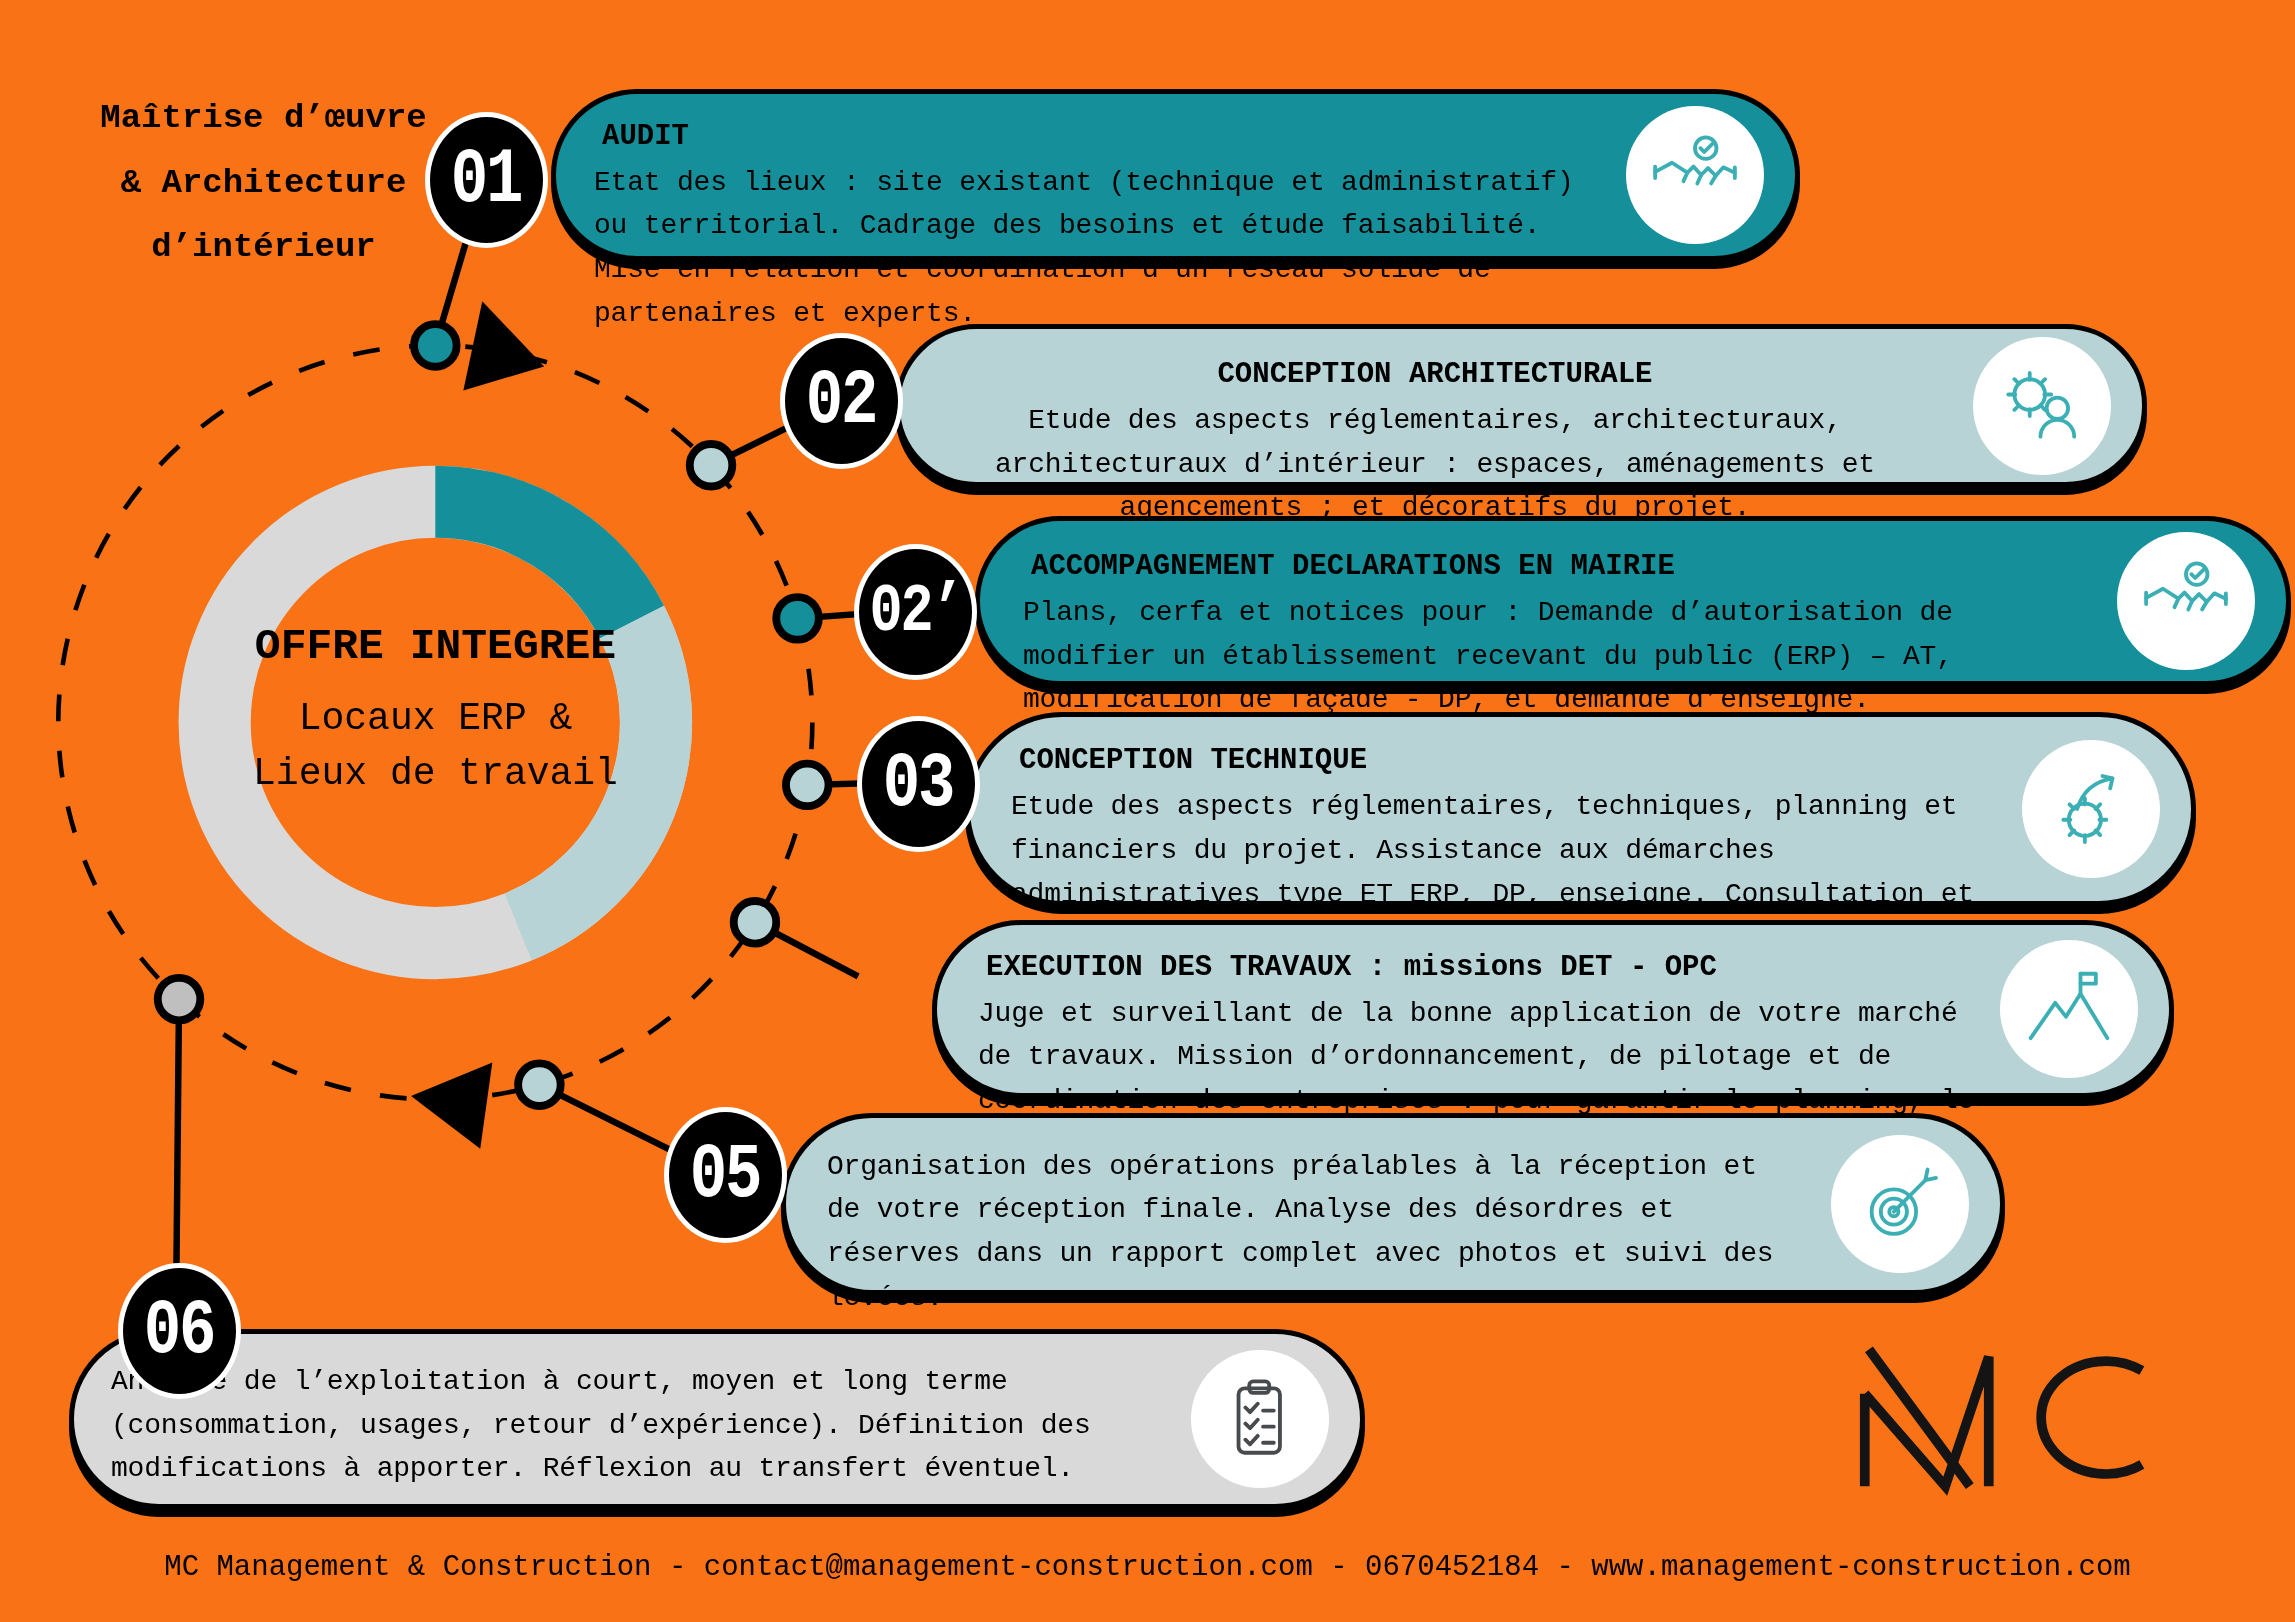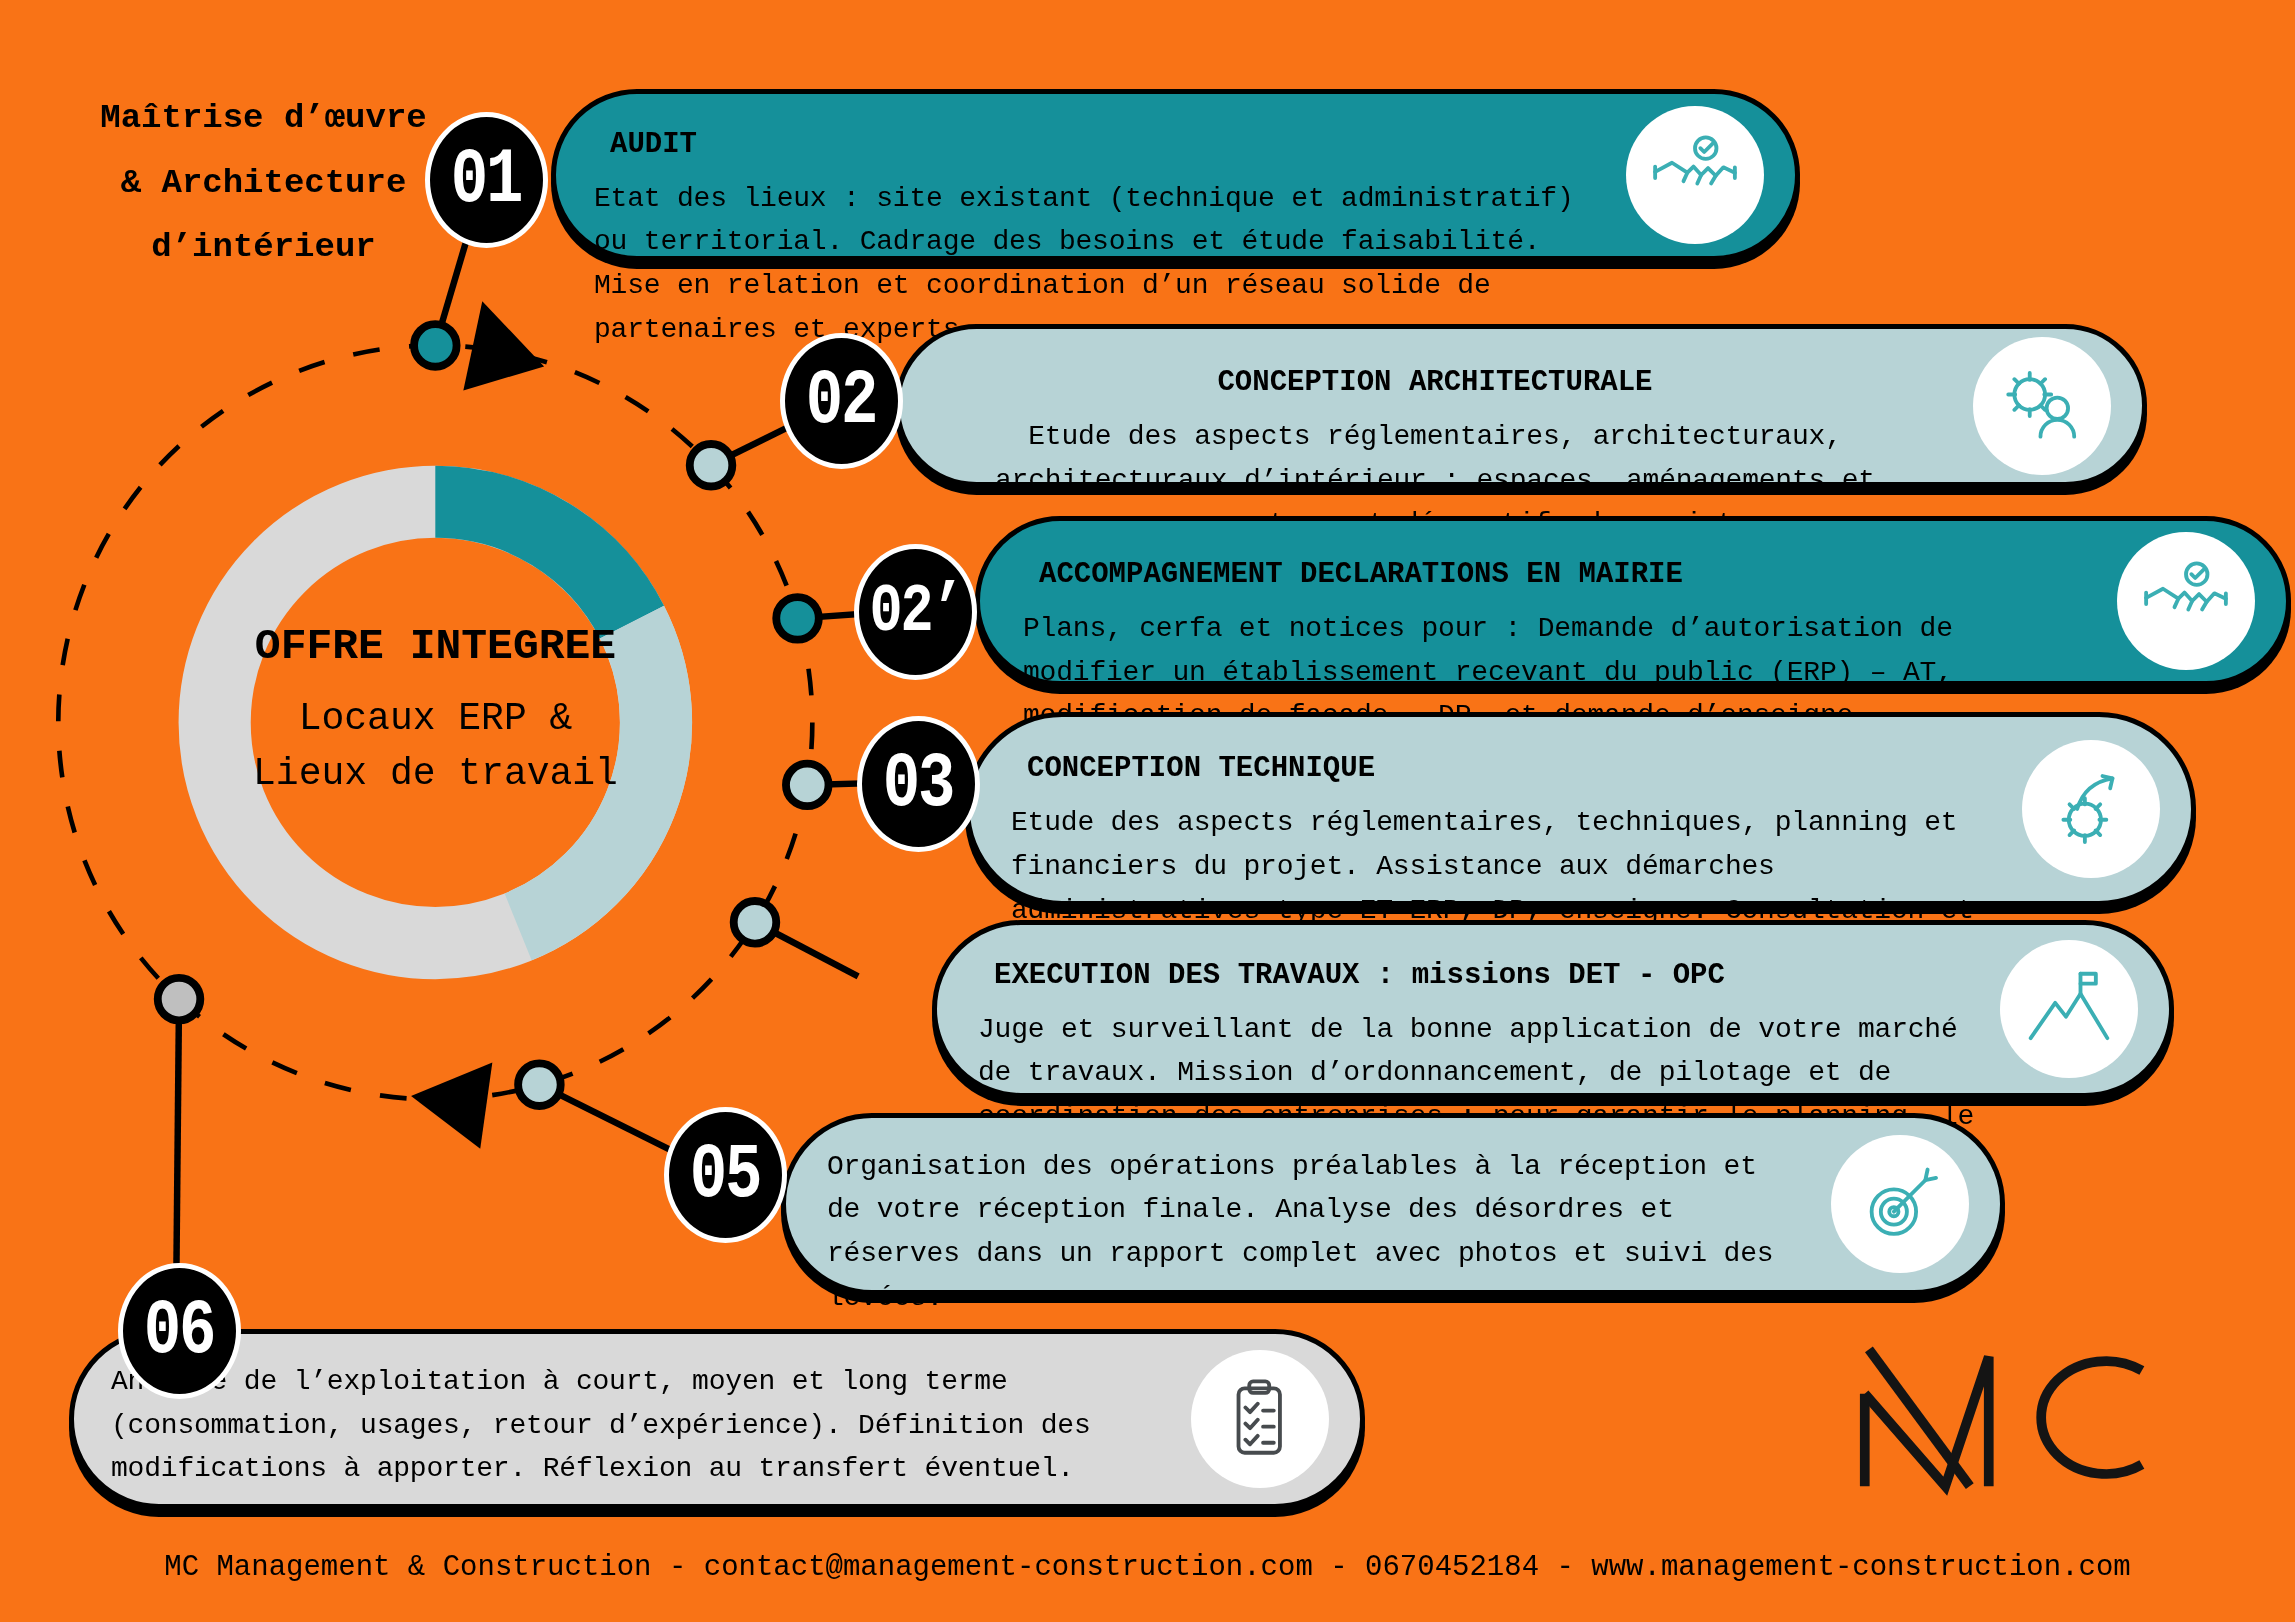--- a/index.html
+++ b/index.html
@@ -22,21 +22,21 @@
 
   
   .step-box{
     position:absolute;box-sizing:border-box;z-index:1;
     border:5.1px solid #000;border-radius:185px;
     box-shadow:0 7.9px 0 #000;
   }
   .teal{background:#15909A;}
   .lightbox{background:#B7D3D6;}
   .graybox{background:#D9D9D9;}
-  .step-title{font-size:29px;font-weight:bold;margin:16px;}
+  .step-title{font-size:29px;font-weight:bold;margin:8px;}
   .step-body{font-size:28px;line-height:1.56;margin-top:7.4px;letter-spacing:-0.2px;}
 
   
   .icon-circle{
     position:absolute;right:31px;top:50%;transform:translateY(-50%);
     width:138px;height:138px;border-radius:50%;background:#fff;
     display:flex;align-items:center;justify-content:center;
   }
   .icon-circle svg{width:92px;height:92px;}
   .ic{stroke:#3BAFB4;stroke-width:5;fill:none;stroke-linecap:round;stroke-linejoin:round;}

